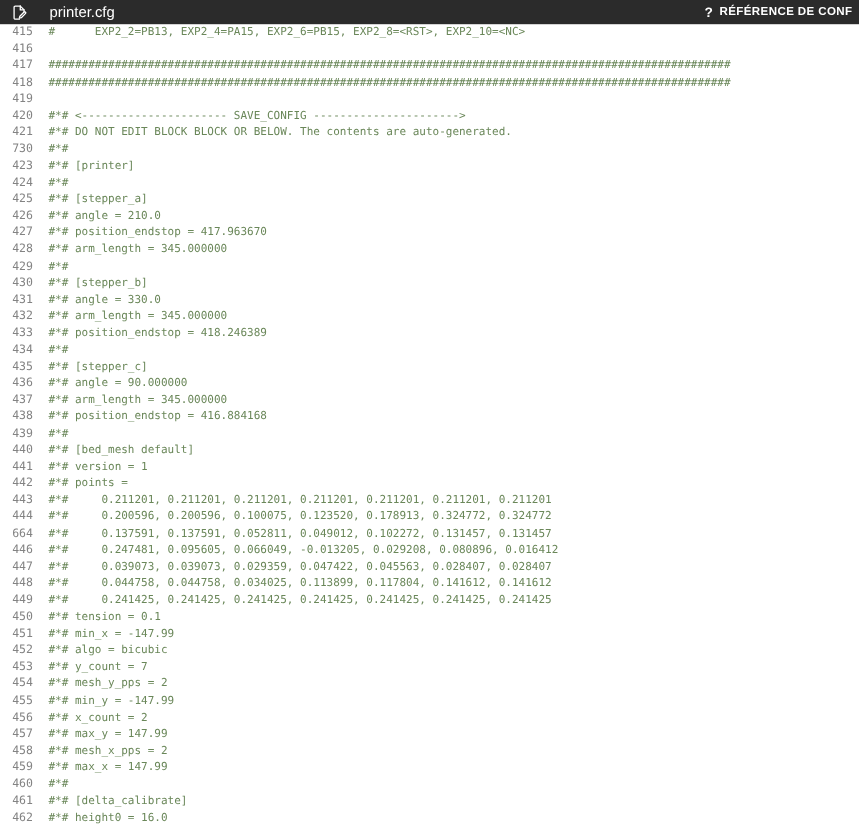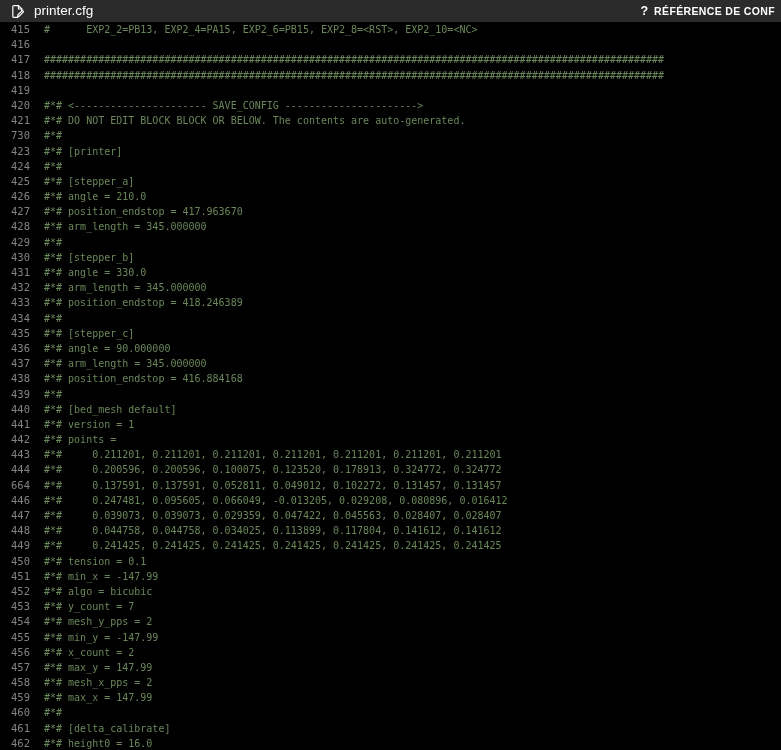--- a/index.html
+++ b/index.html
@@ -21,21 +21,21 @@
     display: flex;
     align-items: center;
     justify-content: space-between;
     padding: 0 6px 0 10px;
     box-sizing: border-box;
     overflow: hidden;
   }
   #header-left {
     display: flex;
     align-items: center;
-    gap: 9px;
+    gap: 20px;
     min-width: 0;
   }
   .file-icon {
     width: 15px;
     height: 15px;
     flex: 0 0 auto;
     display: block;
   }
   #file-title {
     color: #ffffff;
@@ -63,21 +63,21 @@
     font-weight: bold;
     letter-spacing: 0.35px;
     line-height: 1;
     text-align: center;
   }
 
   
   #editor {
     position: relative;
     height: 728px;
-    background: #000000;
+    background: #ffffff;
     overflow: hidden;
   }
   .code-line {
     display: flex;
     height: 15.2px;
     align-items: center;
     white-space: nowrap;
   }
   .lineno {
     flex: 0 0 30px;

